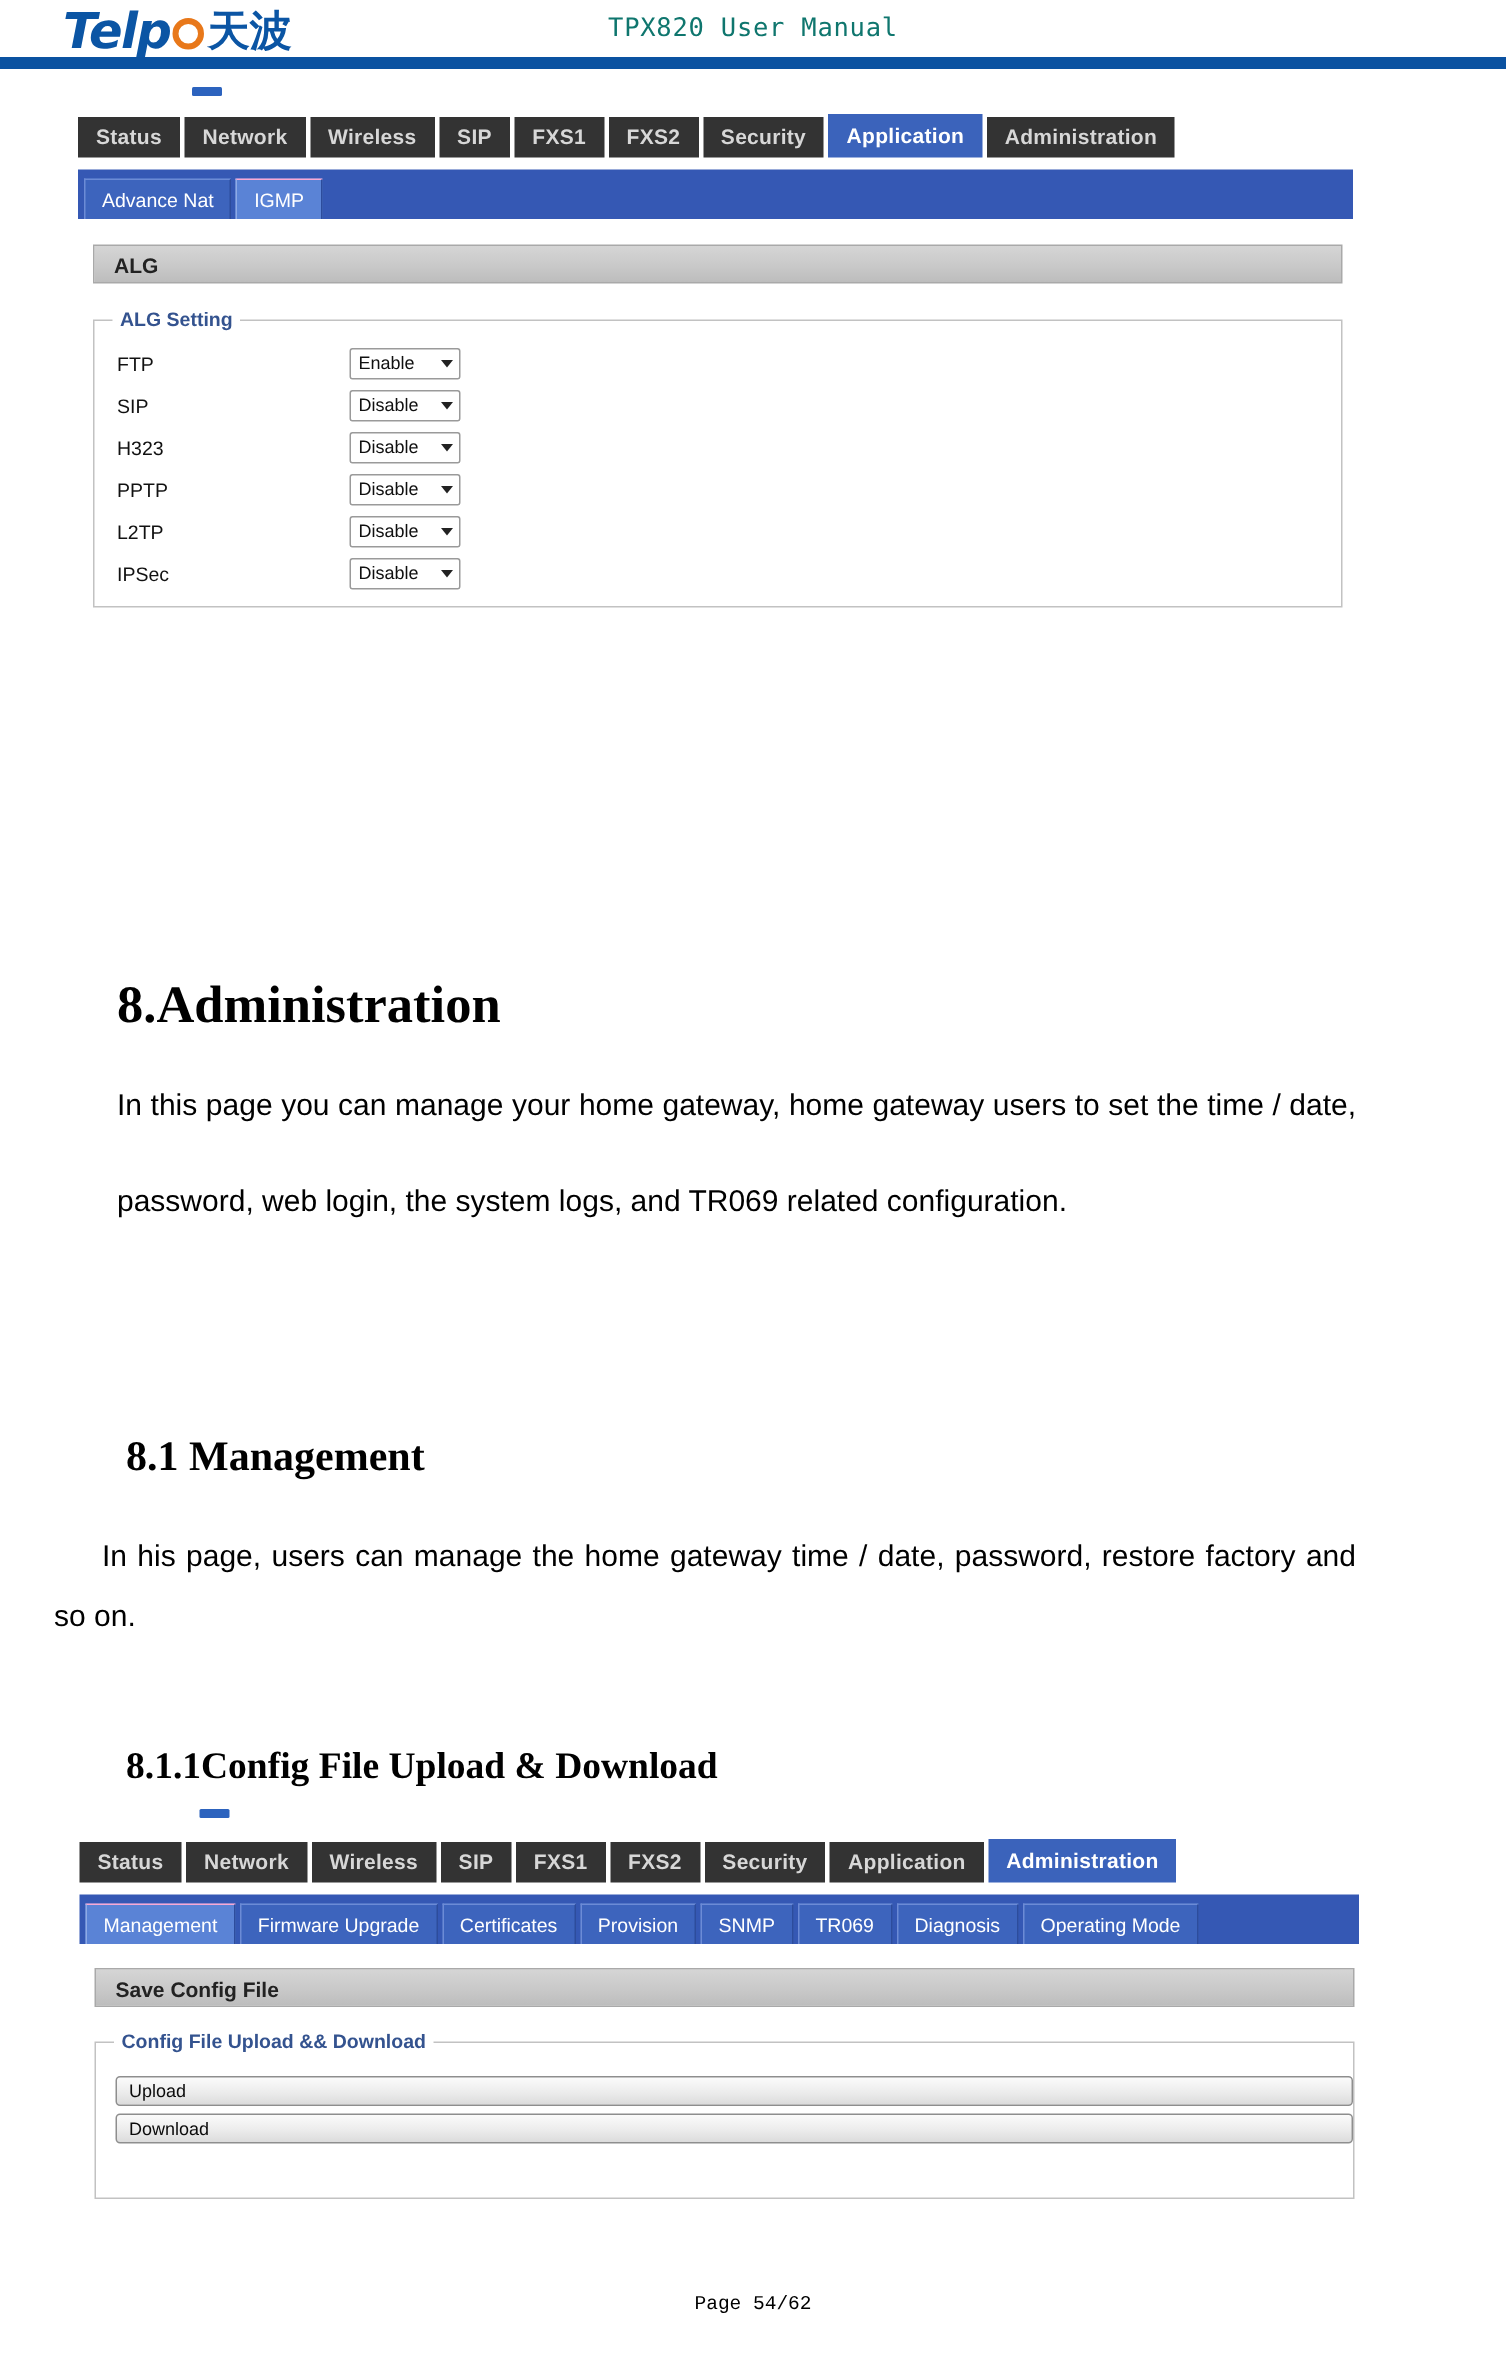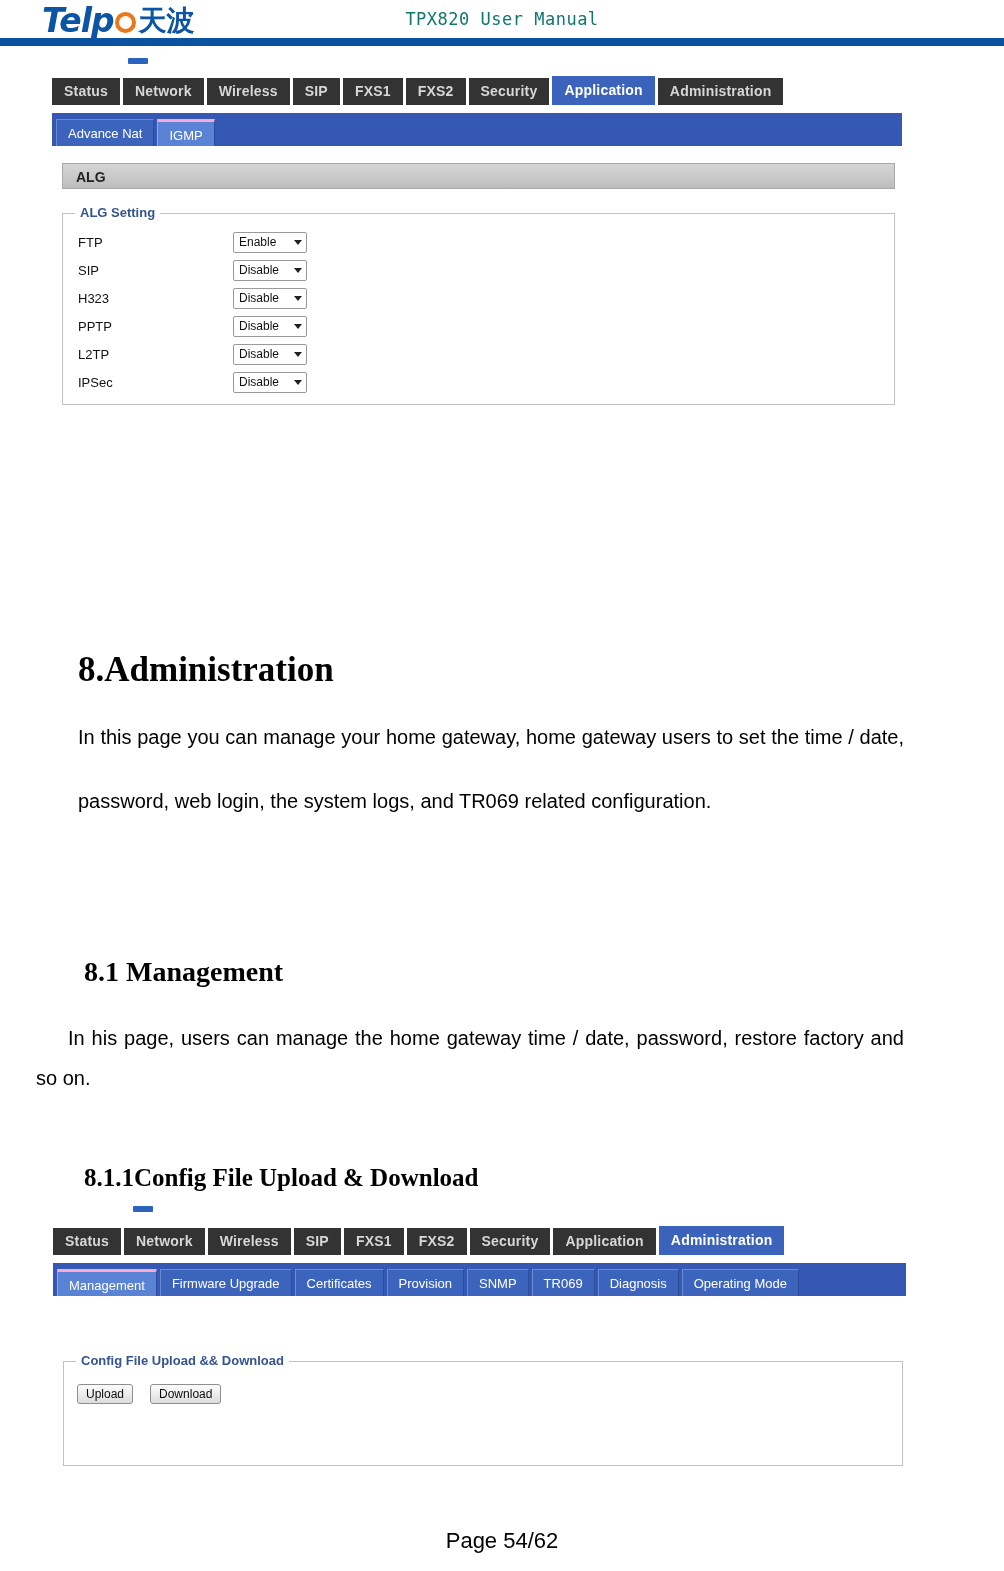--- a/index.html
+++ b/index.html
@@ -138,21 +138,21 @@
     line-height: 27px;
     padding: 0 11px;
     white-space: nowrap;
     border-top: 1px solid #6c8bd6;
     border-left: 1px solid #6c8bd6;
     border-right: 1px solid #2d4c9c;
     box-sizing: border-box;
   }
   .subtab.active {
     background: #5a83d6;
-    border-top: 3px solid #f9a8d4;
+    border-top: 1px solid #f9a8d4;
     border-left: 1px solid #8eaae6;
   }
 
   
   .panel-title {
     background: linear-gradient(to bottom, #d5d5d5 0%, #c9c9c9 55%, #bdbdbd 100%);
     border: 1px solid #a9a9a9;
     height: 26px;
     line-height: 26px;
     font-size: 14px;
@@ -263,23 +263,24 @@
     border: 1px solid #8e8e8e;
     border-radius: 2px;
     font-size: 11px;
     padding: 1px 7px;
     line-height: 15px;
     white-space: nowrap;
     font-family: "DejaVu Sans", sans-serif;
   }
   .cf-btnrow {
     display: flex;
-    gap: 17px;
+    gap: 5px;
     padding-left: 13px;
     margin-top: 4px;
+    flex-direction: column;
   }
 
   
   .h1 {
     position: absolute;
     font-family: "Liberation Serif", serif;
     font-weight: bold;
     font-size: 35px;
     color: #000000;
     white-space: nowrap;
@@ -310,22 +311,22 @@
     line-height: 64px;
   }
   .body-para.tight {
     line-height: 40px;
   }
   .footer {
     position: absolute;
     left: 0;
     width: 1004px;
     text-align: center;
-    font-family: Liberation Sans, sans-serif;
-    font-size: 22px;
+    font-family: Liberation Mono, monospace;
+    font-size: 13px;
     color: #000000;
   }
 </style>
 </head>
 <body>
 
 <div class="page-header">
   <div class="logo">
     <span class="logo-word">Telp</span>
     <span class="logo-ring"></span>
@@ -439,20 +440,23 @@
     <div class="subtab active"><span>Management</span></div>
     <div class="subtab"><span>Firmware Upgrade</span></div>
     <div class="subtab"><span>Certificates</span></div>
     <div class="subtab"><span>Provision</span></div>
     <div class="subtab"><span>SNMP</span></div>
     <div class="subtab"><span>TR069</span></div>
     <div class="subtab"><span>Diagnosis</span></div>
     <div class="subtab"><span>Operating Mode</span></div>
   </div>
 
+  <div class="panel-title" style="position:absolute; left:18px; top:114px; width:840px;">
+    <span>Save Config File</span>
+  </div>
 
   <div class="groupbox" style="position:absolute; left:18px; top:163px; width:840px; height:105px; padding-top:18px;">
     <span class="groupbox-legend">Config File Upload &amp;&amp; Download</span>
 
 
     <div class="cf-btnrow">
       <div class="btn"><span>Upload</span></div>
       <div class="btn"><span>Download</span></div>
     </div>
   </div>

